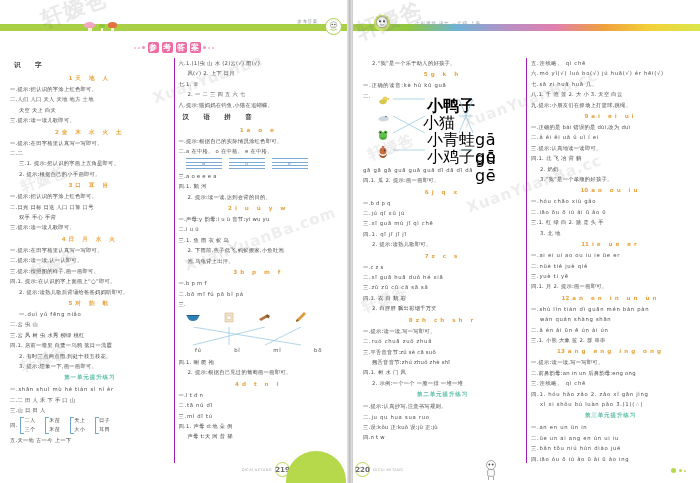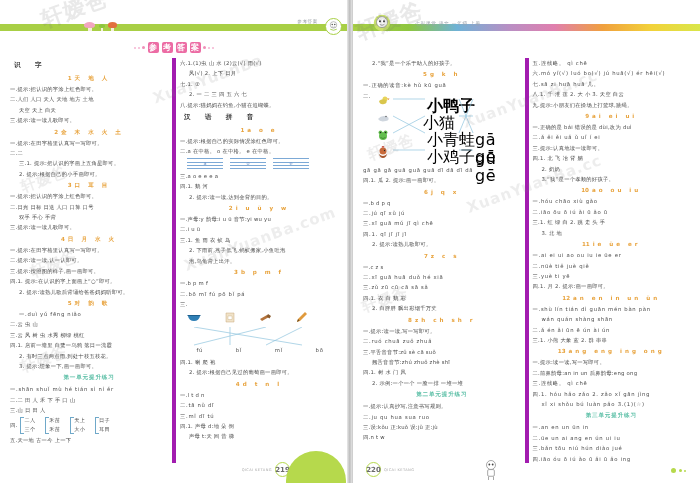--- a/index.html
+++ b/index.html
@@ -53,21 +53,21 @@
   #answer-title .chip {
     display: inline-block; background: #ec6ca4; color: #fff;
     font-size: 8px; font-weight: bold; line-height: 11px;
     padding: 0 1.5px; margin: 0 .5px; border-radius: 2px;
     font-family: "DejaVu Sans", sans-serif;
   }
 
   
   .cols { position: absolute; top: 58px; bottom: 20px; left: 6px; right: 6px; display: flex; }
   .col { flex: 1 1 0; position: relative; padding: 0 4px; }
-  .col + .col { border-left: 4px solid #a21caf; }
+  .col + .col { border-left: 1px solid #a21caf; }
 
   
   .ln {
     font-size: 5.3px; line-height: 10.4px; color: #4a4a4a;
     white-space: nowrap; letter-spacing: .25px;
   }
   .ln.ind { padding-left: 9px; }
   .py { letter-spacing: .7px; }
 
   
@@ -127,21 +127,21 @@
   }
   .pgnum .circle {
     width: 15px; height: 15px; border-radius: 50%;
     border: 1.4px solid #b6d94c; color: #6b6b6b;
     font-size: 7px; font-weight: bold;
     display: flex; align-items: center; justify-content: center;
     background: #fff;
   }
   .pgnum .tag { font-size: 3.6px; color: #a8a8a8; letter-spacing: .4px; }
   #left-page .pgnum  { right: 58px; }
-  #right-page .pgnum { left: 13px; }
+  #right-page .pgnum { left: 2px; }
 
   .blob {
     position: absolute; bottom: -28px; border-radius: 50%;
     background: #b6d94c;
   }
   #left-blob  { right: 2px;  width: 60px; height: 60px; }
   .rdots { position: absolute; bottom: 10px; right: 14px; display: flex; gap: 2.5px; align-items: center; }
   .rdots i { display: block; border-radius: 50%; background: #b6d94c; }
 
   

